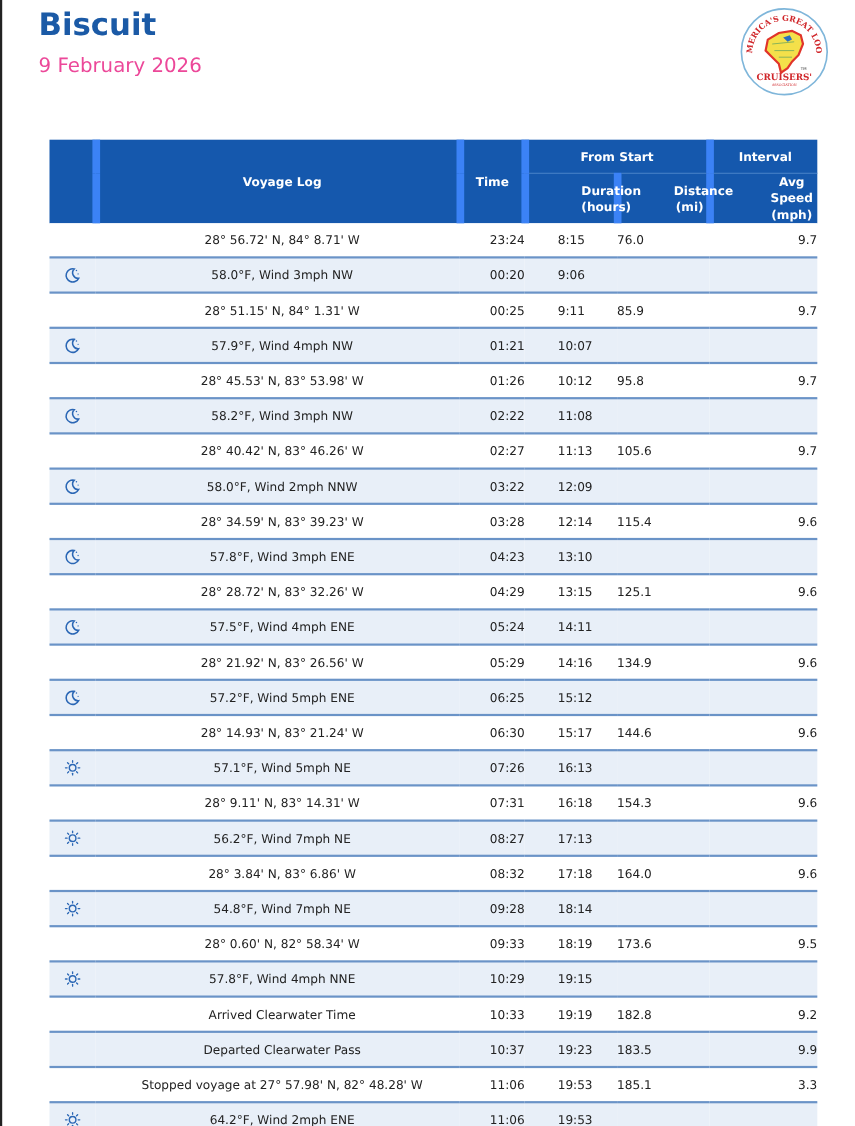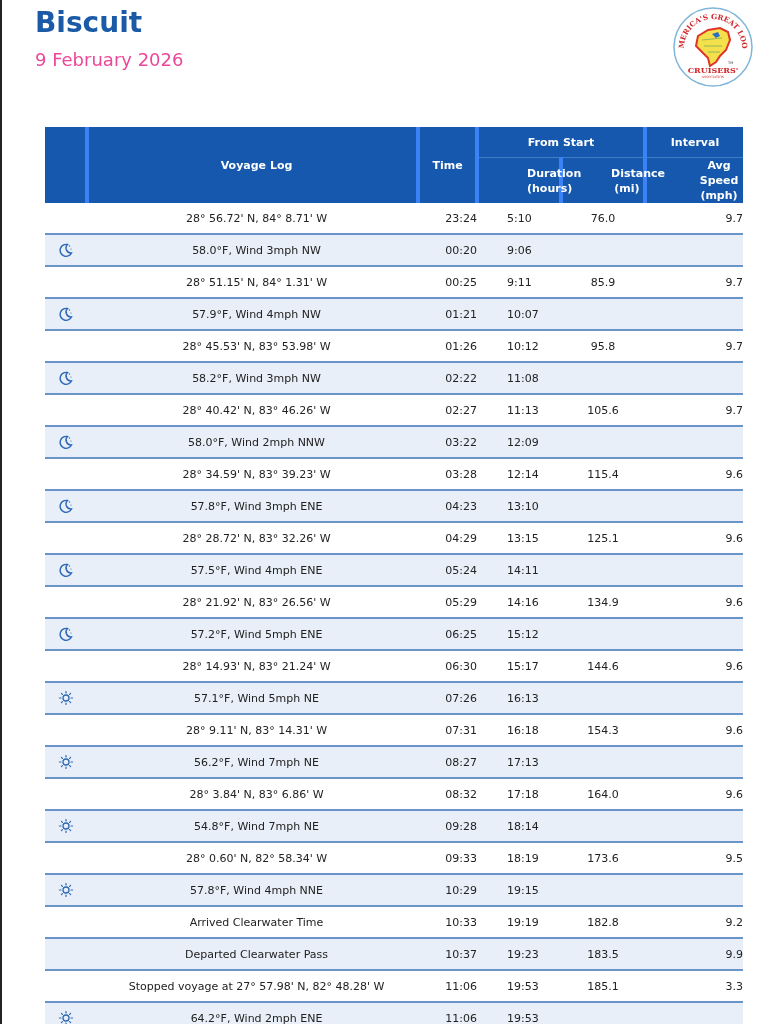--- a/index.html
+++ b/index.html
@@ -23,36 +23,36 @@
     font-size: 11px; color: #222;
   }
   .log col.c-icon { width: 42px; }
   .log col.c-desc { width: 331px; }
   .log col.c-time { width: 59px; }
   .log col.c-dur { width: 84px; }
   .log col.c-dist { width: 84px; }
   .log col.c-spd { width: 98px; }
   .log thead th {
     background: #1558ad; color: #fff; font-weight: bold; font-size: 11px;
-    border-left: 4px solid #3b82f6; padding: 0; line-height: 15px;
+    border-left: 7px solid #3b82f6; padding: 0; line-height: 15px;
   }
   .log thead tr.h1 th { height: 30px; }
   .log thead tr.h2 th { height: 45px; border-top: 1px solid #3f7cc4; padding-left: 48px; }
   .log thead th.desc-h { text-align: center; padding-left: 8px; }
   .log thead th.first { border-left: none; }
   .log tbody td {
     height: 30px; padding: 0; border-bottom: 2px solid #6a93c7;
     vertical-align: middle;
   }
   .log tbody tr.weather td { background: #e8eff8; }
   .log tbody tr.event td { background: #ffffff; }
   .log td.desc { padding-left: 8px; text-align: center; white-space: nowrap; }
   .log td.time { text-align: right; }
   .log td.dur { text-align: left; padding-left: 30px; }
-  .log td.dist { text-align: center; }
+  .log td.dist { }
   .log td.spd { text-align: right; }
   .log td.icon-cell { text-align: center; }
   .icon-cell svg { display: inline-block; vertical-align: middle; }
 </style>
 </head>
 <body>
 
 <div class="left-edge"></div>
 
 <h1 class="title">Biscuit</h1>
@@ -104,21 +104,21 @@
         <span>Avg Speed</span><br>
         <span>(mph)</span>
       </th>
     </tr>
   </thead>
   <tbody id="log-body">
       <tr class="event">
     <td class="icon-cell"></td>
     <td class="desc">28° 56.72' N, 84° 8.71' W</td>
     <td class="time">23:24</td>
-    <td class="dur">5:10</td>
+    <td class="dur">8:15</td>
     <td class="dist">76.0</td>
     <td class="spd">9.7</td>
   </tr>
       <tr class="weather">
     <td class="icon-cell"><span><svg width="16" height="16" viewBox="0 0 16 16">
               <path d="M9.5 2.5 A6 6 0 1 0 13.5 11 A5 5 0 0 1 9.5 2.5 Z" fill="none" stroke="#2b67b5" stroke-width="1.4"></path>
               <circle cx="11.5" cy="4" r="0.7" fill="#2b67b5"></circle>
               <circle cx="13" cy="7" r="0.6" fill="#2b67b5"></circle>
             </svg></span></td>
     <td class="desc">58.0°F, Wind 3mph NW</td>

